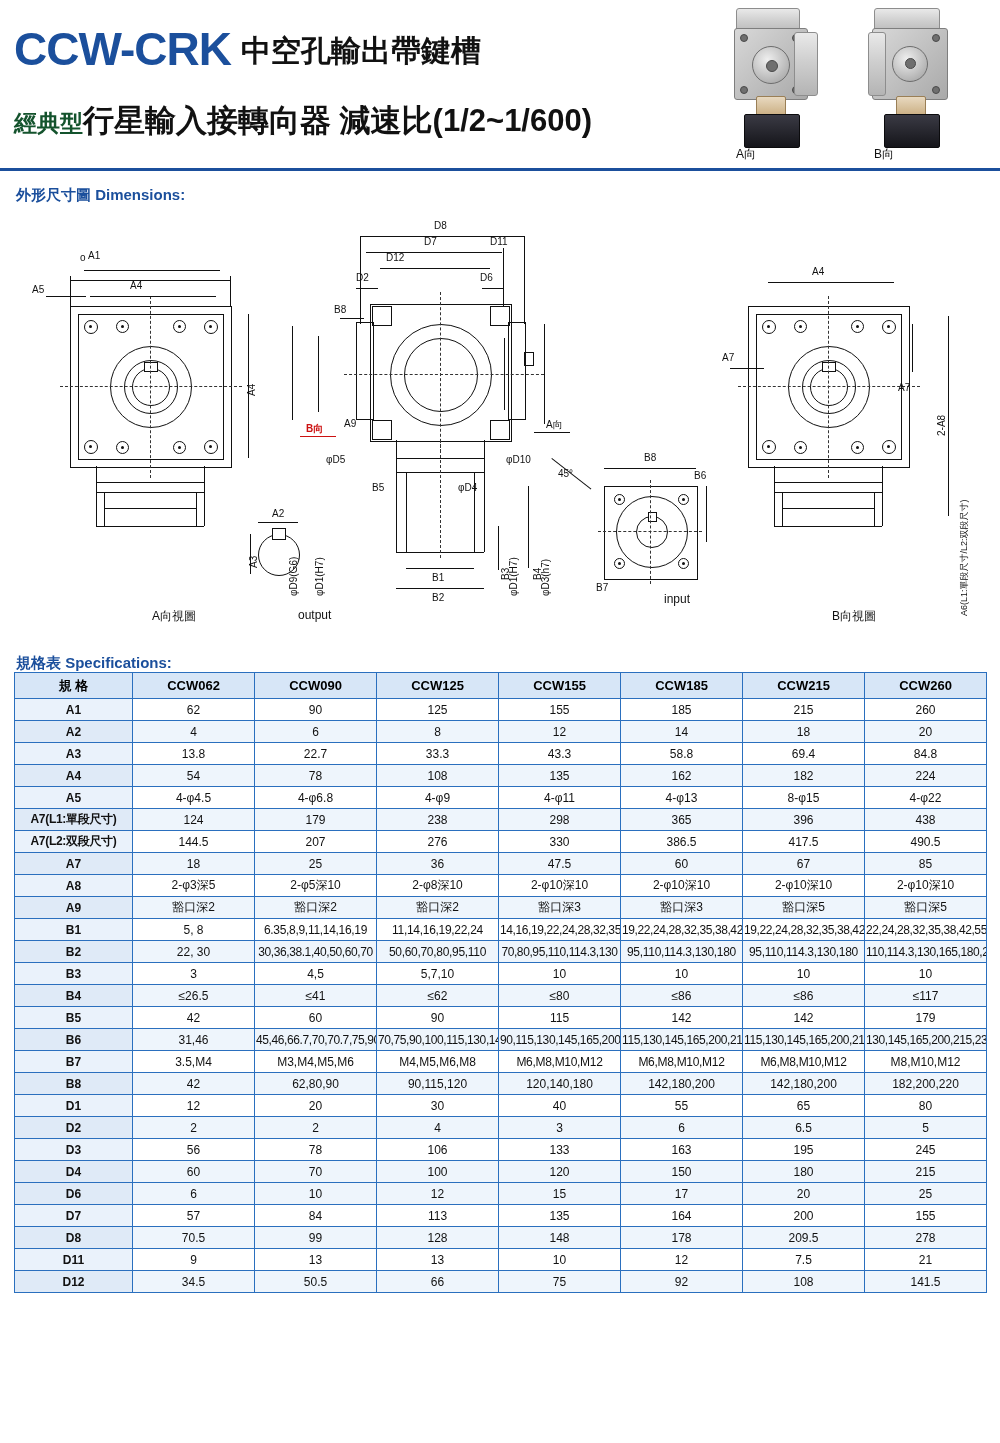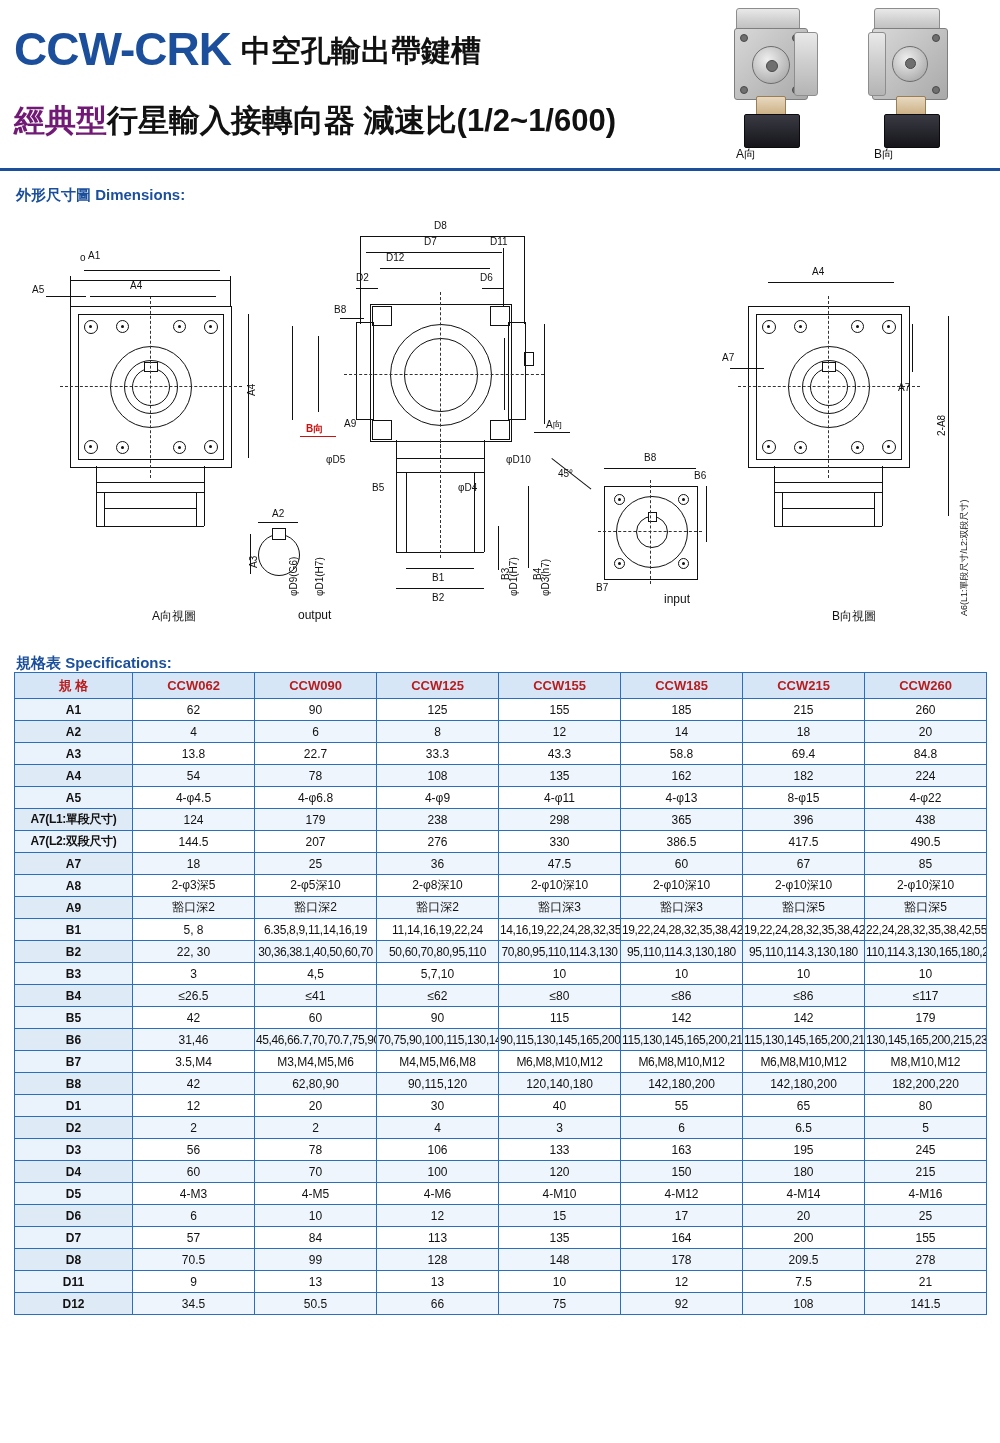--- a/index.html
+++ b/index.html
@@ -15,21 +15,21 @@
 
   
   .header{position:absolute;left:0;top:0;width:1000px;height:172px;background:#ffffff;}
   .hdr-line1{position:absolute;left:14px;top:22px;white-space:nowrap;}
   .hdr-title{
     font-size:46px;font-weight:bold;color:#1b4f9c;letter-spacing:-1px;
     font-family:"Liberation Sans", sans-serif;
   }
   .hdr-sub1{font-size:30px;font-weight:bold;color:#111;margin-left:10px;vertical-align:4px;}
   .hdr-line2{position:absolute;left:14px;top:100px;white-space:nowrap;}
-  .hdr-red{font-size:31px;font-weight:bold;color:#701a75;margin-top:24px;}
+  .hdr-red{font-size:23px;font-weight:bold;color:#14532d;margin-top:24px;}
   .hdr-blk{font-size:31px;font-weight:bold;color:#111;}
   .hdr-rule{position:absolute;left:0;top:168px;width:1000px;height:3px;background:#1b4f9c;}
   .photo-label{position:absolute;font-size:12px;color:#111;}
 
   .gbox{position:absolute;}
   .g-body{position:absolute;background:linear-gradient(180deg,#e9e9e9 0%,#cfcfcf 45%,#b4b4b4 100%);border:1px solid #8d8d8d;border-radius:3px;}
   .g-face{position:absolute;background:linear-gradient(135deg,#d8d8d8,#a9a9a9);border:1px solid #7e7e7e;border-radius:3px;}
   .g-hole{position:absolute;border-radius:50%;background:#6f6f6f;border:1px solid #4a4a4a;}
   .g-hub{position:absolute;border-radius:50%;background:radial-gradient(circle at 40% 35%,#efefef,#9b9b9b);border:1px solid #6d6d6d;}
   .g-motor{position:absolute;background:linear-gradient(180deg,#3a3a44,#15151a);border:1px solid #0b0b0d;border-radius:2px;}
@@ -67,21 +67,21 @@
     padding:0 1px;
     color:#111;
     overflow:hidden;
     white-space:nowrap;
   }
   table.spec tr.hdr td{
     background:#d7e6f7;
     font-weight:bold;
     font-size:13px;
     height:25px;
-    color:#b91c1c;
+    color:#000000;
   }
   table.spec td.rowhdr{
     background:#eaf2fb;
     font-weight:bold;
     font-size:12px;
   }
   table.spec tr.alt td{background:#eef5fc;}
   table.spec tr.alt td.rowhdr{background:#dfeaf7;}
   td.tiny{font-size:9px;letter-spacing:-0.3px;}
   td.tiny2{font-size:8px;letter-spacing:-0.4px;}
@@ -582,30 +582,20 @@
           <tr class="alt">
             <td class="rowhdr">D4</td>
             <td>60</td>
             <td>70</td>
             <td>100</td>
             <td>120</td>
             <td>150</td>
             <td>180</td>
             <td>215</td>
           </tr>
-          <tr>
-            <td class="rowhdr">D5</td>
-            <td>4-M3</td>
-            <td>4-M5</td>
-            <td>4-M6</td>
-            <td>4-M10</td>
-            <td>4-M12</td>
-            <td>4-M14</td>
-            <td>4-M16</td>
-          </tr>
           <tr class="alt">
             <td class="rowhdr">D6</td>
             <td>6</td>
             <td>10</td>
             <td>12</td>
             <td>15</td>
             <td>17</td>
             <td>20</td>
             <td>25</td>
           </tr>

